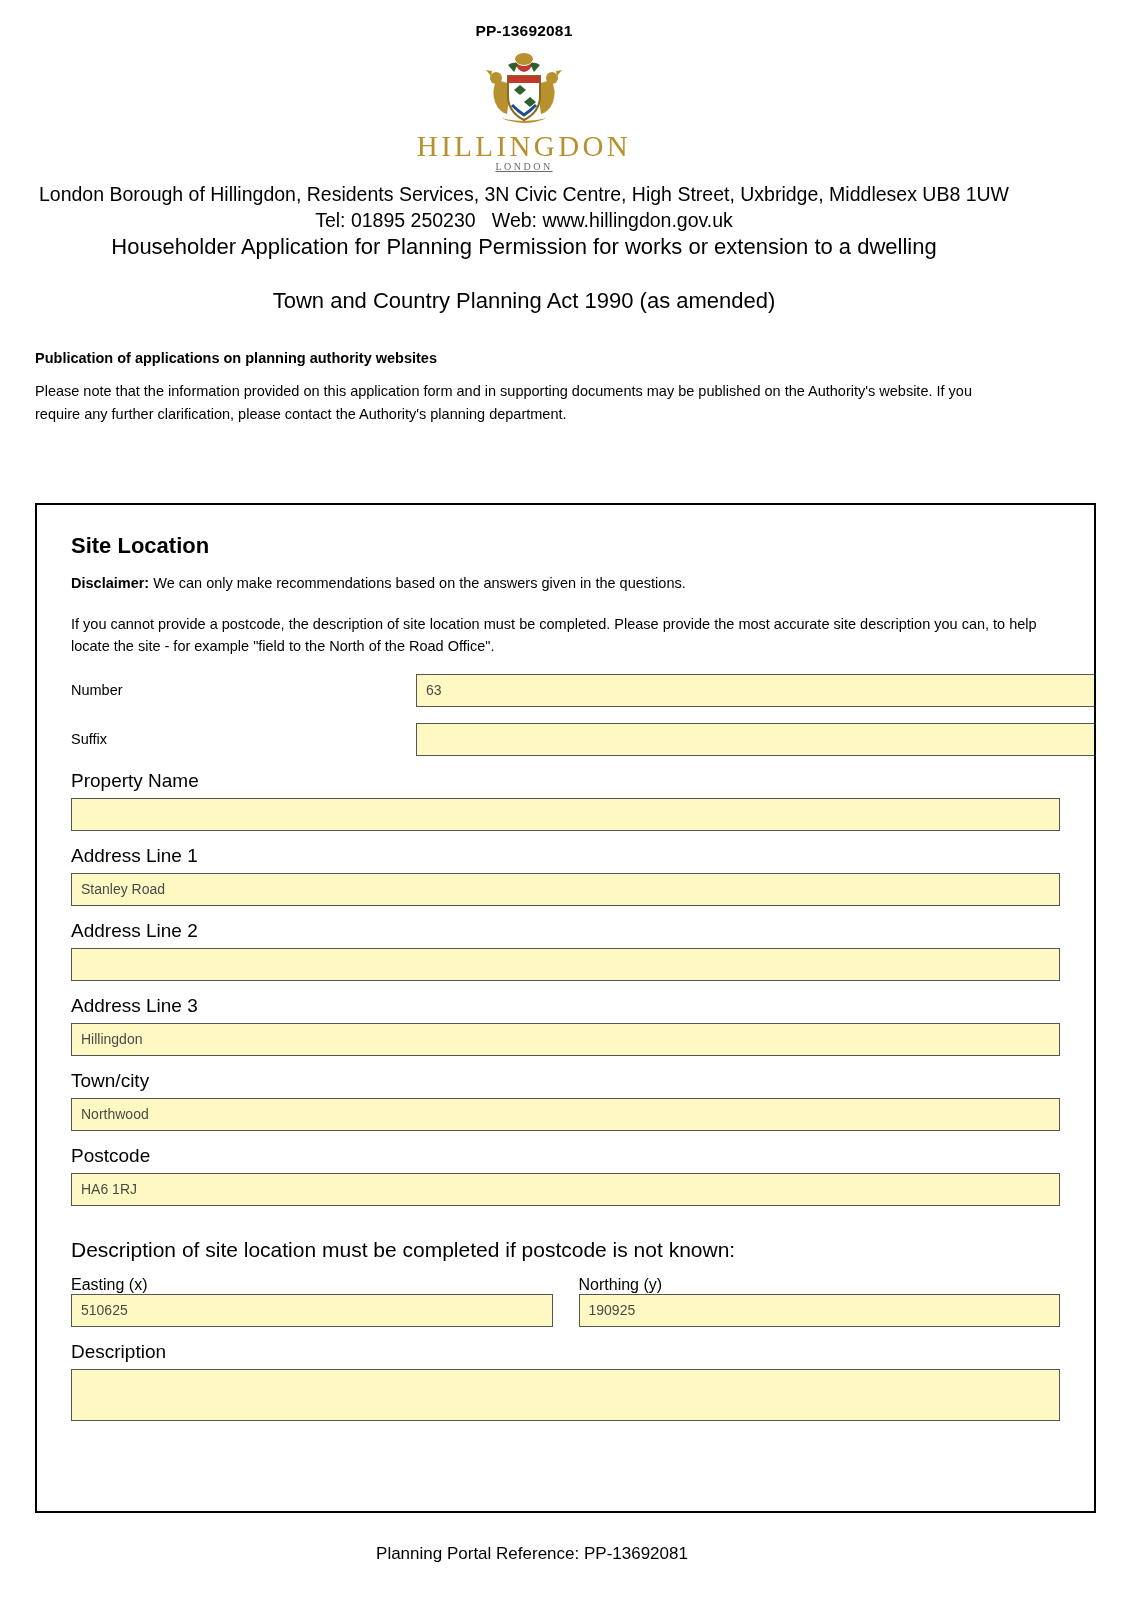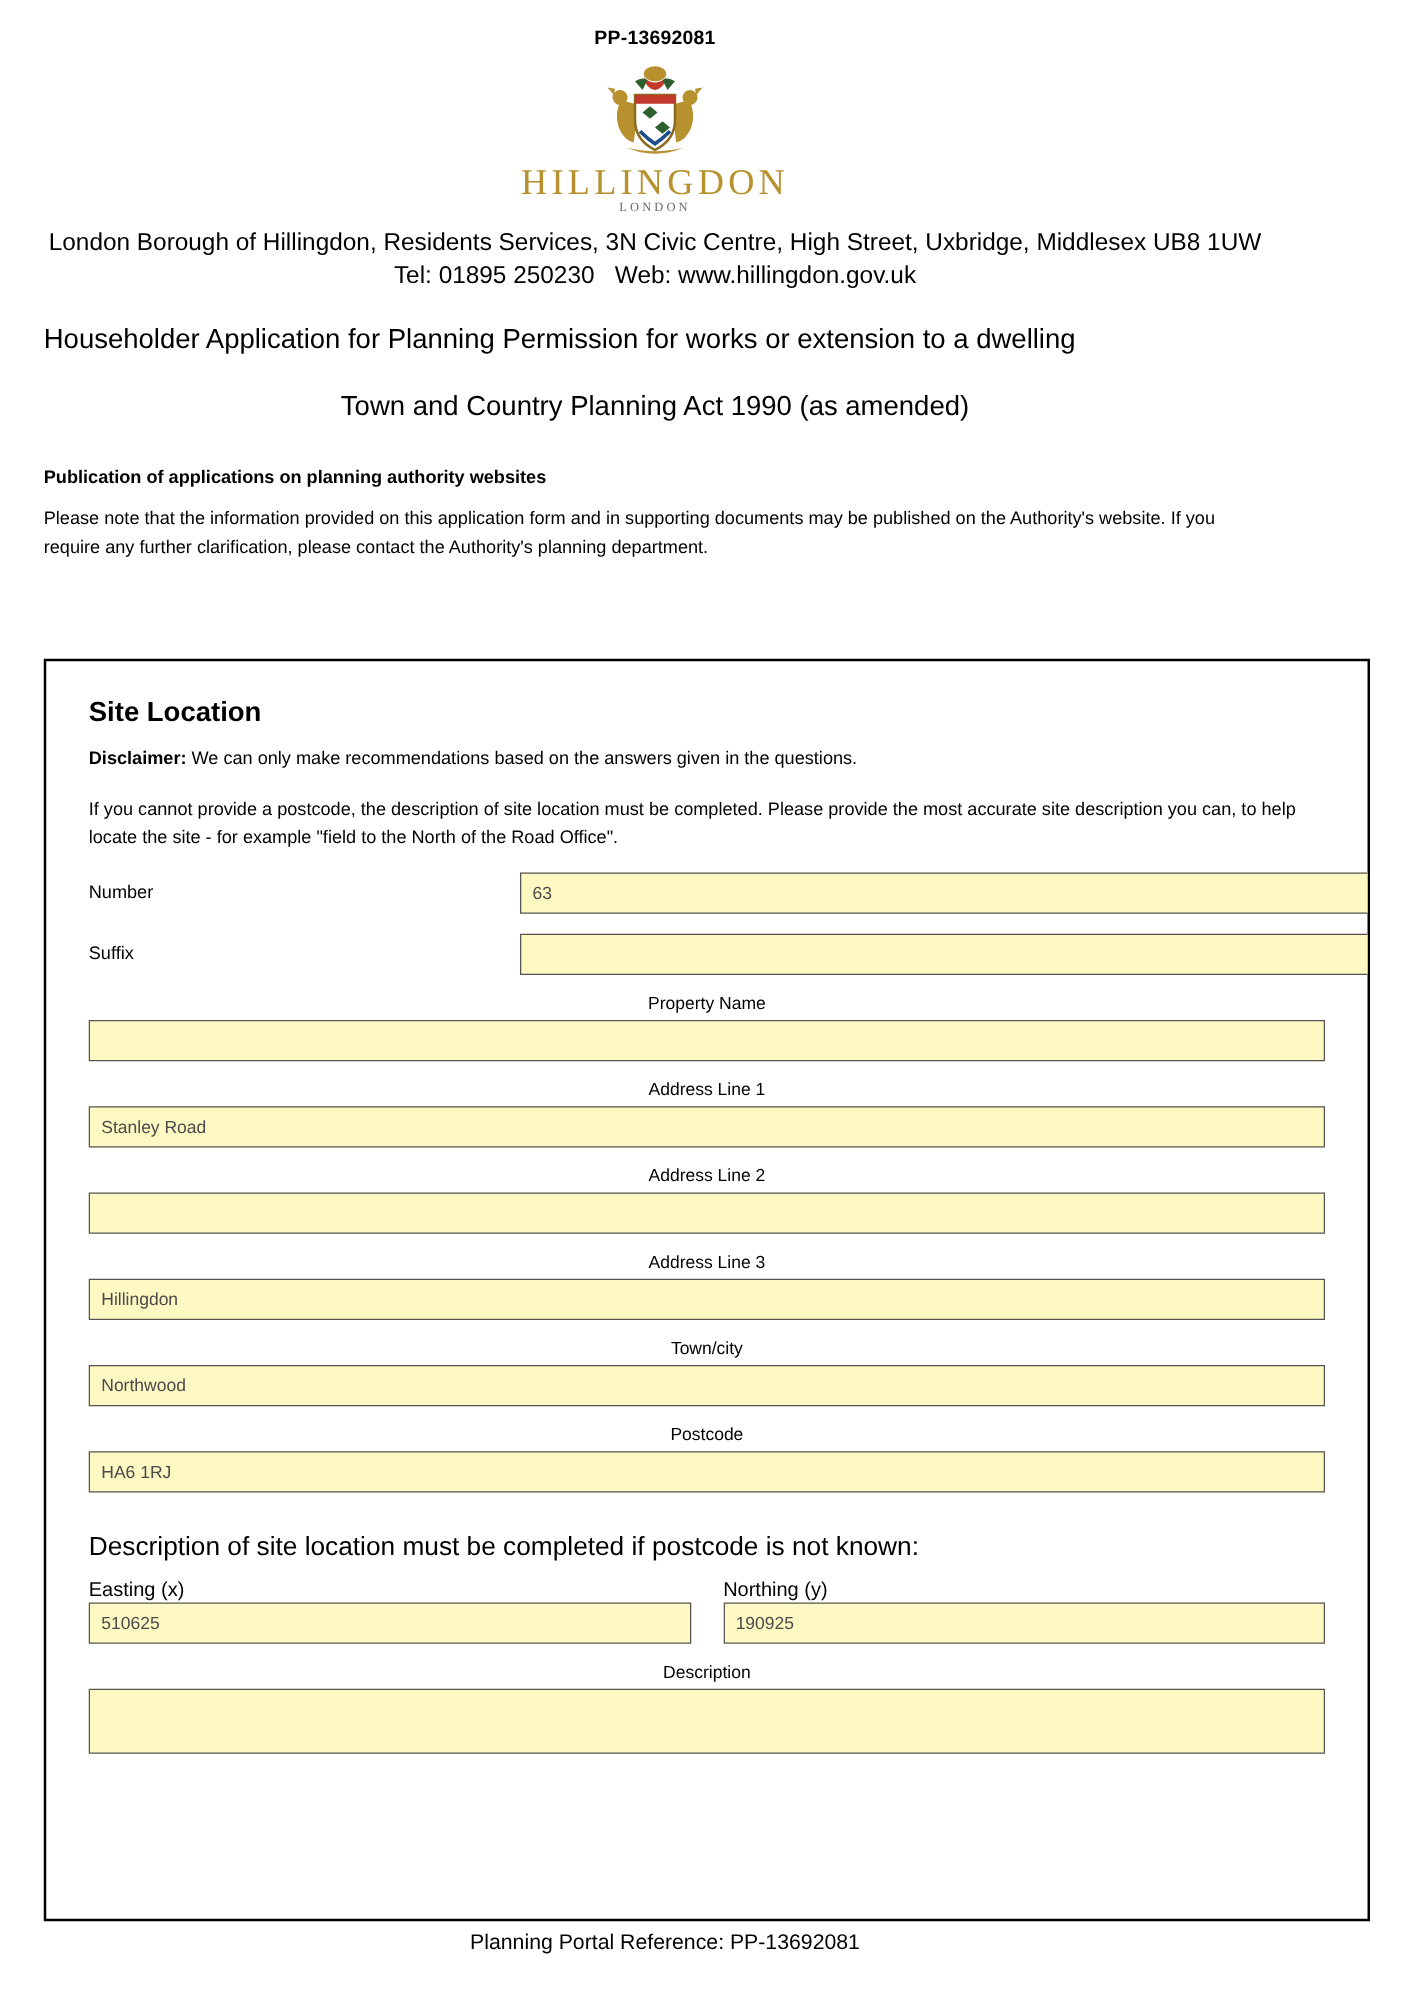--- a/index.html
+++ b/index.html
@@ -47,32 +47,32 @@
     color: #b8912f;
     margin-top: 2px;
     font-weight: normal;
   }
   .wordmark-sub {
     font-family: "Liberation Serif", serif;
     font-size: 10px;
     letter-spacing: 2.5px;
     color: #6a6a6a;
     margin-top: -2px;
+    text-decoration: underline;
   }
   .addr {
     text-align: center;
     font-size: 19.5px;
     line-height: 1.32;
     margin-top: 10px;
   }
   .addr .line2 { white-space: pre; }
   .doc-title {
-    text-align: left;
+    text-align: center;
     font-size: 22px;
-    margin-top: 24px;
     line-height: 1.3;
   }
   .doc-act {
     text-align: center;
     font-size: 22px;
     margin-top: 26px;
   }
   .pub-head {
     font-size: 14.5px;
     font-weight: bold;
@@ -131,24 +131,23 @@
     color: #4a4a4a;
     padding: 0 9px;
     line-height: 31px;
     font-family: "Liberation Sans", sans-serif;
     width: 100%;
     display: block;
   }
   .fld-inline { width: 694px; flex: 0 0 694px; }
   .stack { margin-top: 14px; }
   .stack .lbl {
-    font-size: 14px;
+    font-size: 19px;
     display: block;
     margin-bottom: 6px;
-    text-align: center;
   }
   .sub-head {
     font-size: 21px;
     margin-top: 32px;
     margin-bottom: 14px;
   }
   .two-col {
     display: flex;
     gap: 26px;
   }

